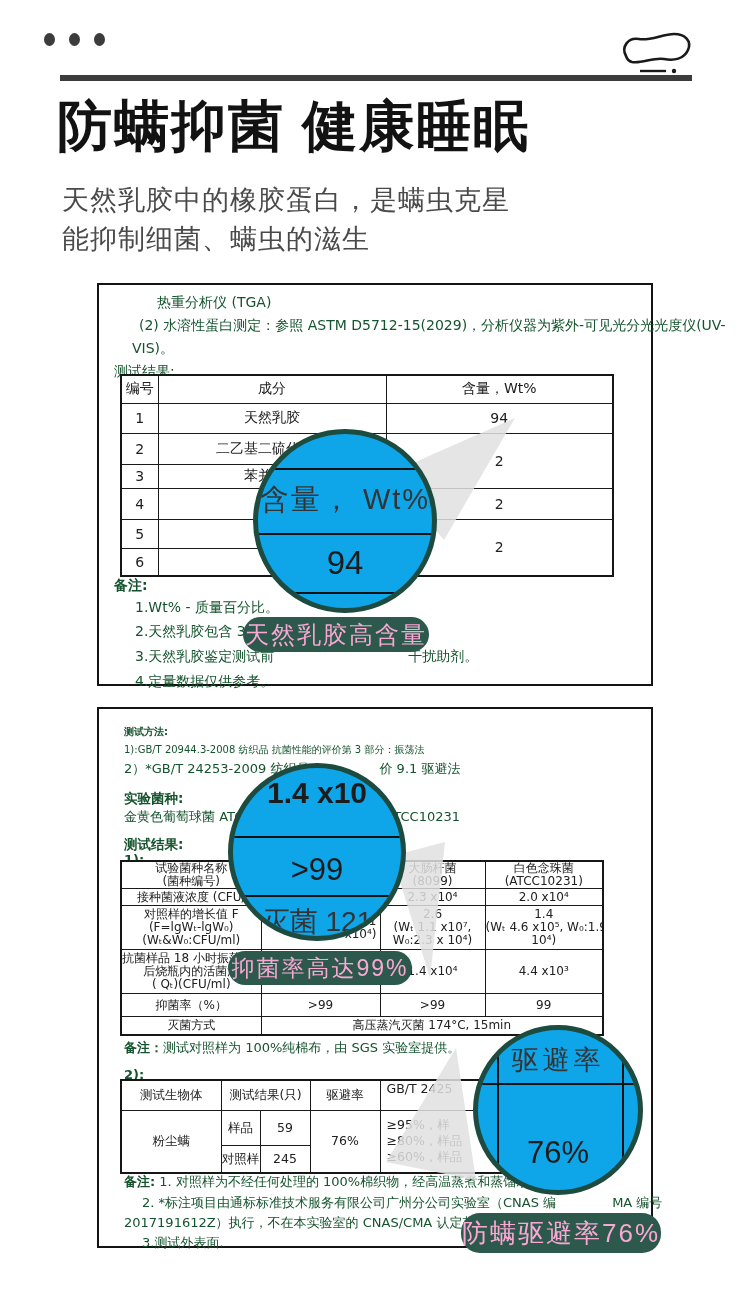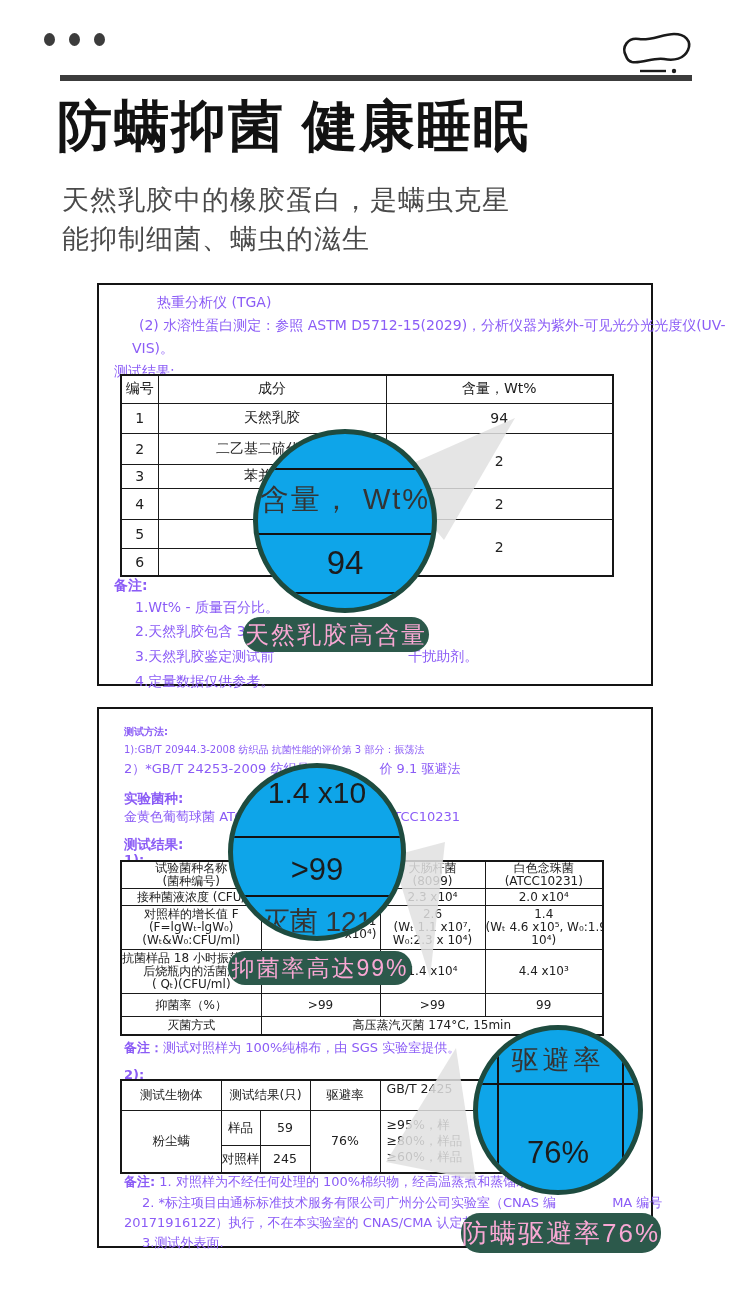--- a/index.html
+++ b/index.html
@@ -9,21 +9,21 @@
   
   .dots{position:absolute;left:44px;top:33px;display:flex;gap:14px;}
   .dot{width:11px;height:13px;border-radius:50%;background:#3c3c3c;}
   .topbar{position:absolute;left:60px;top:75px;width:632px;height:6px;background:#3c3c3c;}
   .title{position:absolute;left:57px;top:90px;font-size:55px;font-weight:900;color:#121212;
          letter-spacing:2px;font-family:"Liberation Sans","DejaVu Sans",sans-serif;}
   .sub{position:absolute;left:62px;font-size:27px;color:#4a4a4a;letter-spacing:1px;}
   
   .box{position:absolute;border:2px solid #141414;background:#fff;z-index:1;
        font-family:"DejaVu Sans","Liberation Sans",sans-serif;color:#202020;}
-  .dl{position:absolute;font-size:14px;white-space:nowrap;color:#8b5cf6;}
+  .dl{position:absolute;font-size:14px;white-space:nowrap;color:#14532d;}
   .bold{font-weight:bold;}
   table{border-collapse:collapse;table-layout:fixed;background:#fff;}
   .rtab{position:absolute;border:2px solid #161616;}
   .rtab td{border:1px solid #1a1a1a;text-align:center;vertical-align:middle;padding:0;overflow:hidden;white-space:nowrap;}
   .t1 td{font-size:14px;margin-top:7px;}
   .tA td{font-size:12px;line-height:13px;}
   .tB td{font-size:12.5px;line-height:16px;}
   .leftcell{text-align:left !important;padding-left:6px !important;}
   .spacer{display:inline-block;}
   
@@ -252,21 +252,21 @@
     <div class="ln" style="top:34px;"></div>
     <div class="mtxt" style="top:46px;font-size:29px;letter-spacing:2px;">含量， Wt%</div>
     <div class="ln" style="top:99px;"></div>
     <div class="mtxt" style="top:110px;font-size:33px;color:#1c1c1c;">94</div>
     <div class="ln" style="top:158px;"></div>
   </div>
 
   <div class="pill" style="left:243px;top:617px;width:186px;height:35px;font-size:24px;">天然乳胶高含量</div>
 
   <div class="mag" style="left:228px;top:763px;width:168px;height:168px;">
-    <div class="mtxt" style="top:8px;font-size:30px;color:#1c1c1c;">1.4 x10</div>
+    <div class="mtxt" style="top:8px;font-size:30px;color:#1c1c1c;font-weight:bold;">1.4 x10</div>
     <div class="ln" style="top:68px;"></div>
     <div class="mtxt" style="top:84px;font-size:31px;color:#1c1c1c;">&gt;99</div>
     <div class="ln" style="top:127px;"></div>
     <div class="mtxt" style="top:135px;font-size:28px;">灭菌 121</div>
   </div>
 
   <div class="pill" style="left:228px;top:951px;width:184px;height:34px;font-size:23px;">抑菌率高达99%</div>
 
   <div class="mag" style="left:473px;top:1025px;width:160px;height:160px;">
     <div class="vln" style="left:19px;"></div>

